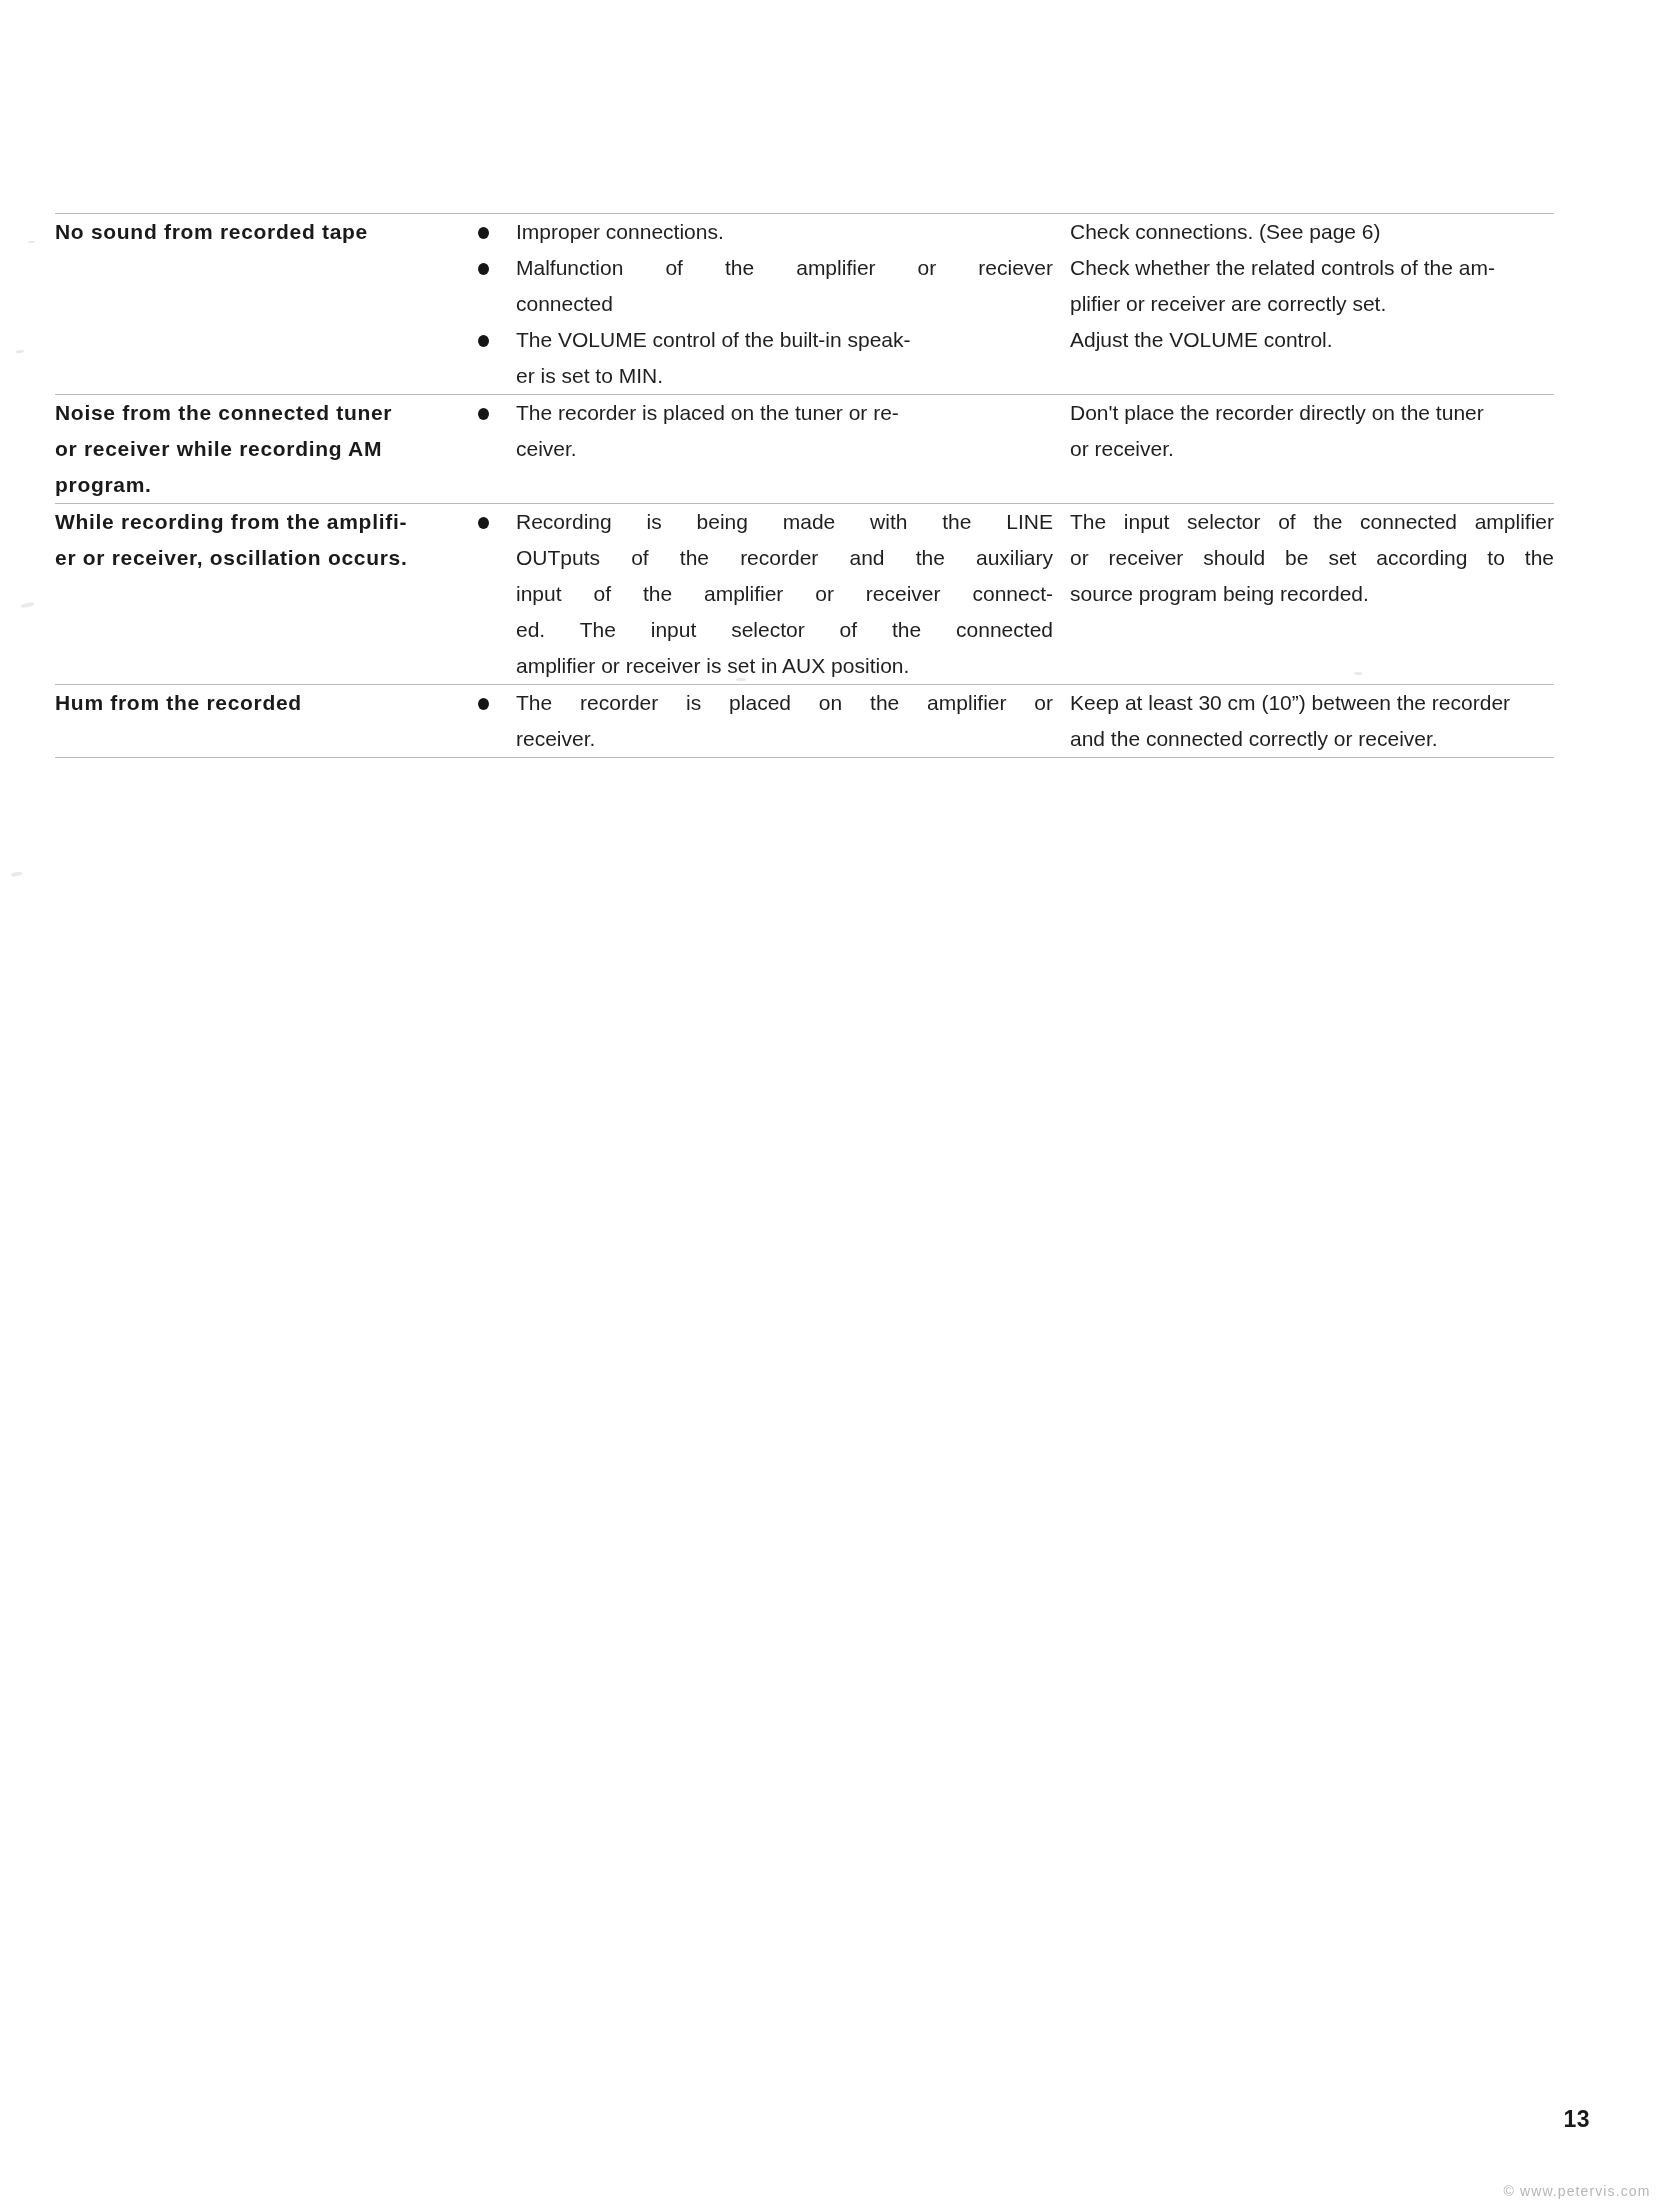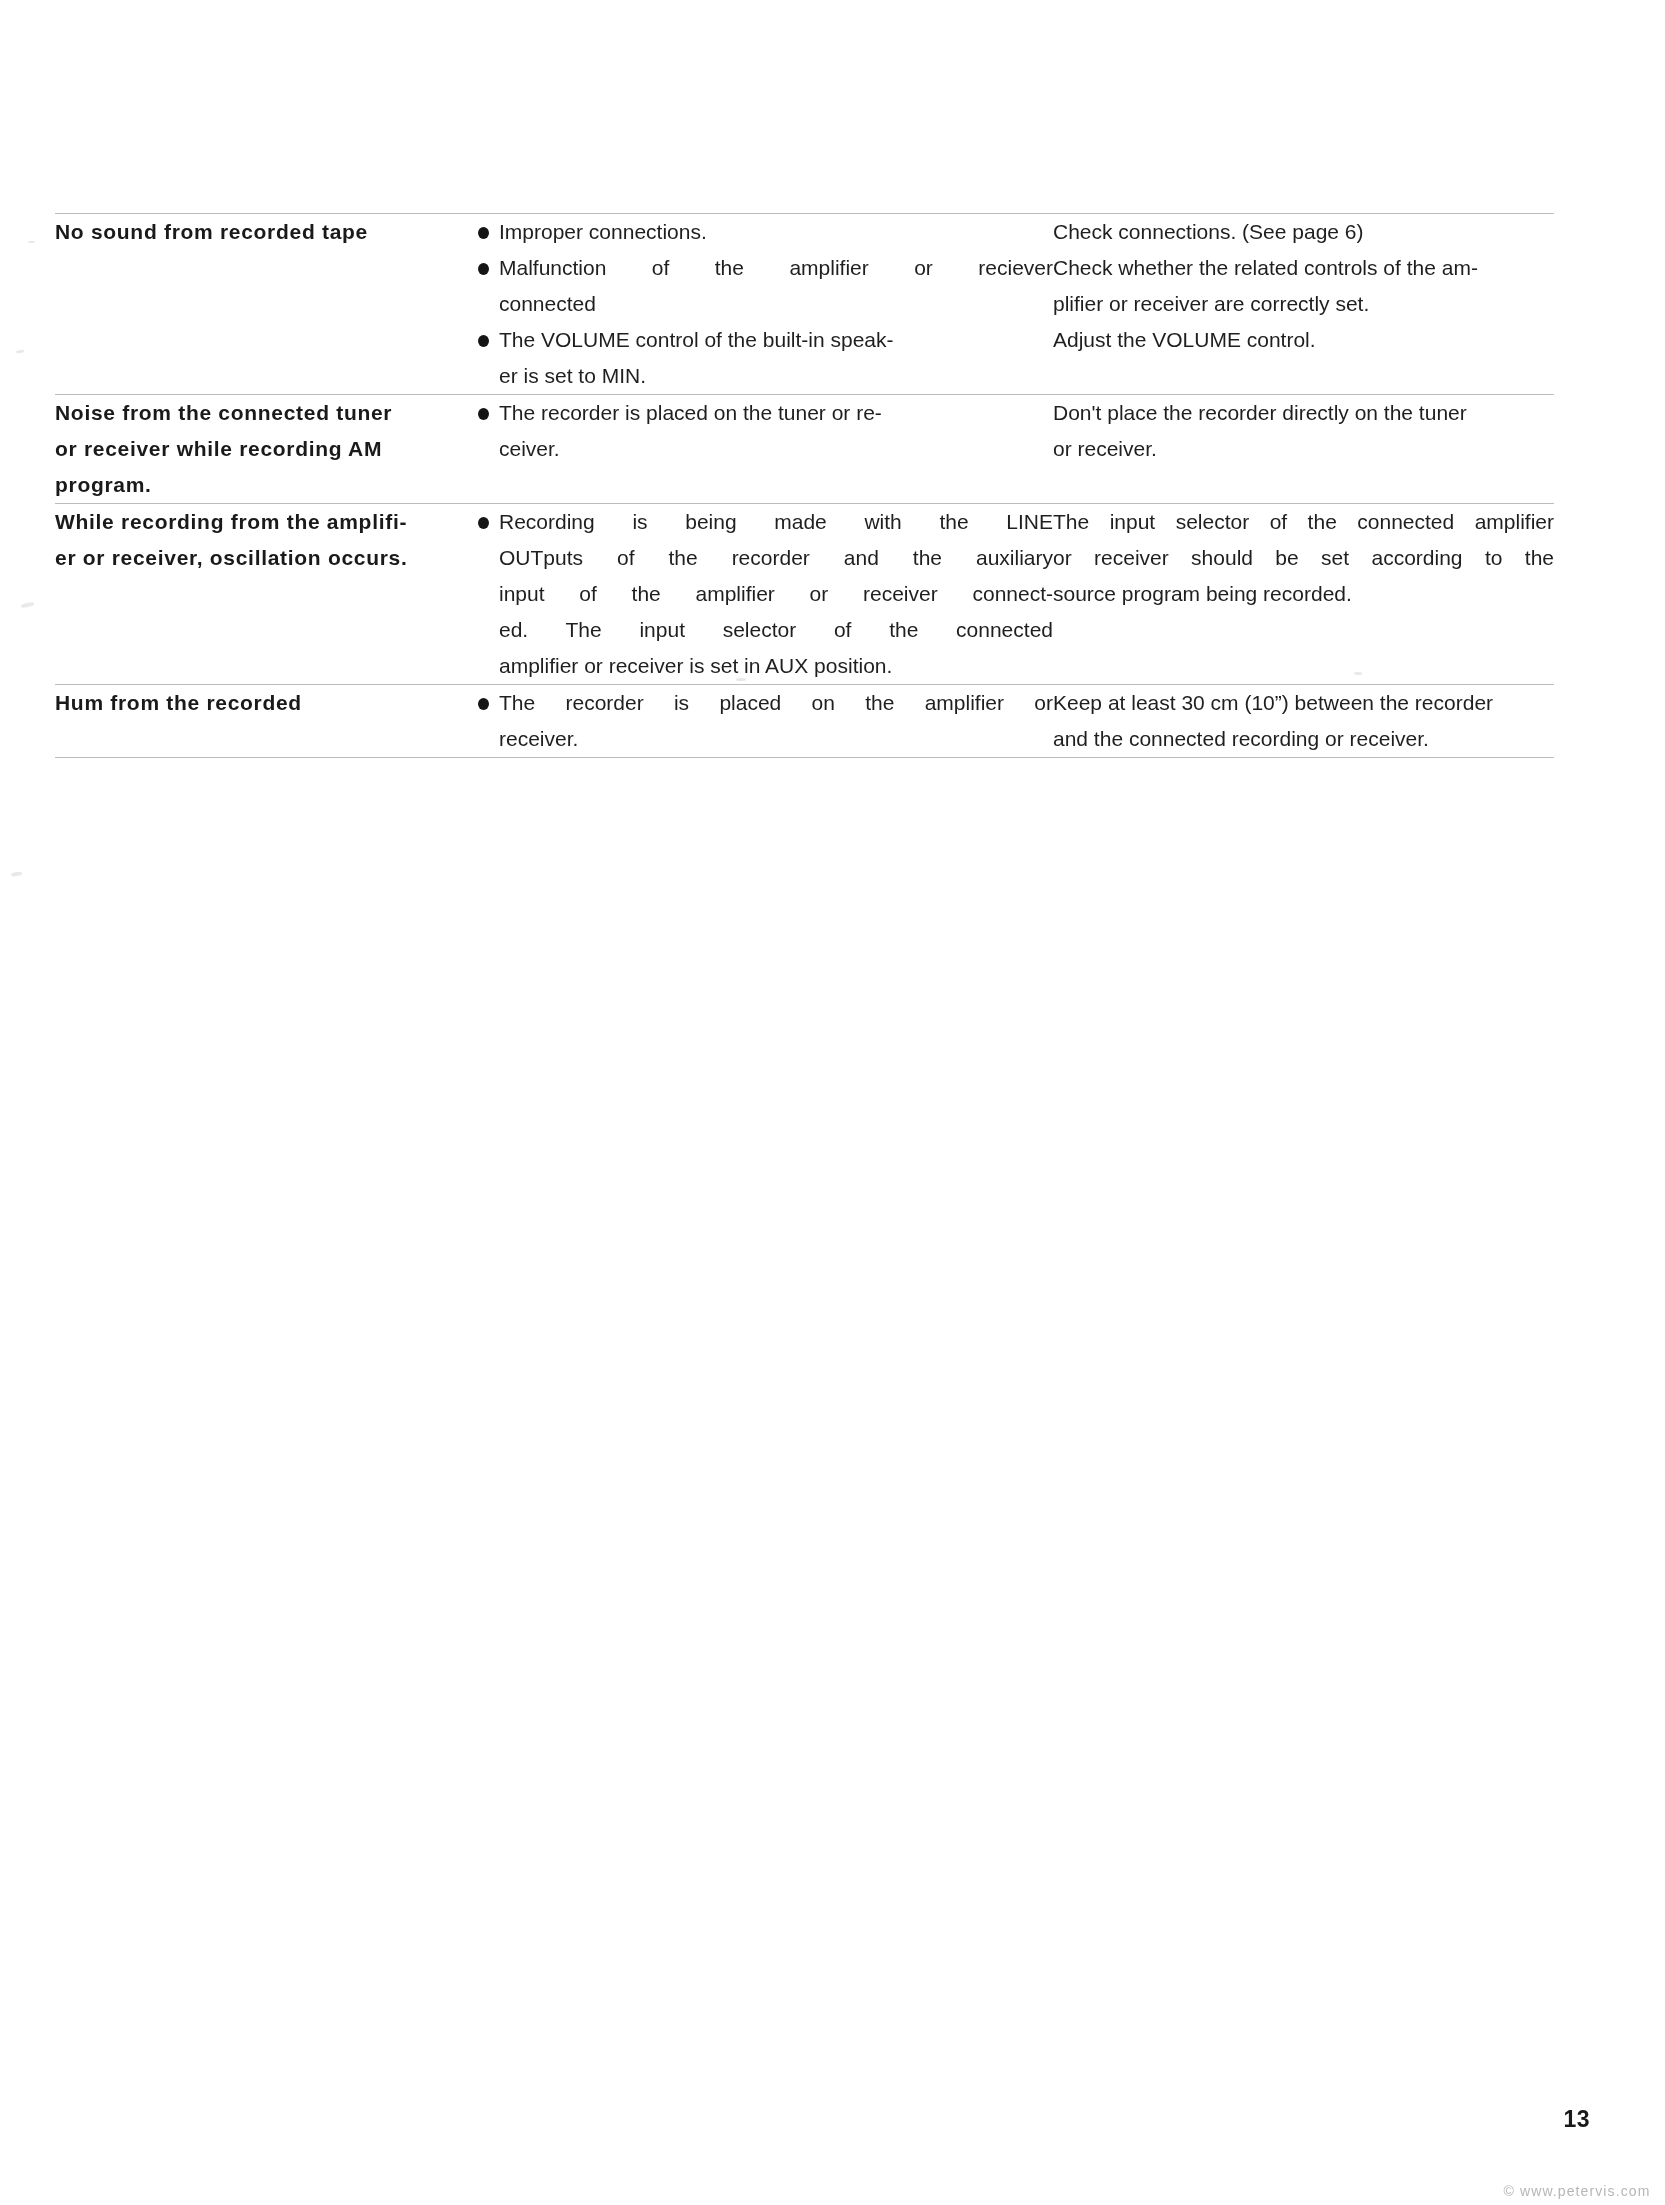--- a/index.html
+++ b/index.html
@@ -113,20 +113,21 @@
     font-size: 21px;
     line-height: 36px;
     color: #1f1f1f;
     text-align: justify;
     text-align-last: left;
   }
 
   
   .jlines span.ln {
     display: block;
+    margin-left: 17px;
   }
   .jlines span.ln.just {
     text-align: justify;
     text-align-last: justify;
   }
 
   
   .page-number {
     position: absolute;
     right: 75px;
@@ -288,21 +289,21 @@
                   <span class="ln just">The recorder is placed on the amplifier or</span>
                   <span class="ln">receiver.</span>
                 </div>
               </li>
             </ul>
           </td>
           <td class="cell-remedy">
             <div class="remedy-line">
               <div class="jlines ">
                 <span class="ln">Keep at least 30 cm (10”) between the recorder</span>
-                <span class="ln">and the connected recording or receiver.</span>
+                <span class="ln">and the connected correctly or receiver.</span>
               </div>
             </div>
           </td>
         </tr>
       </tbody>
   </table>
 
   <div class="speckle sp1"></div>
   <div class="speckle sp2"></div>
   <div class="speckle sp3"></div>

